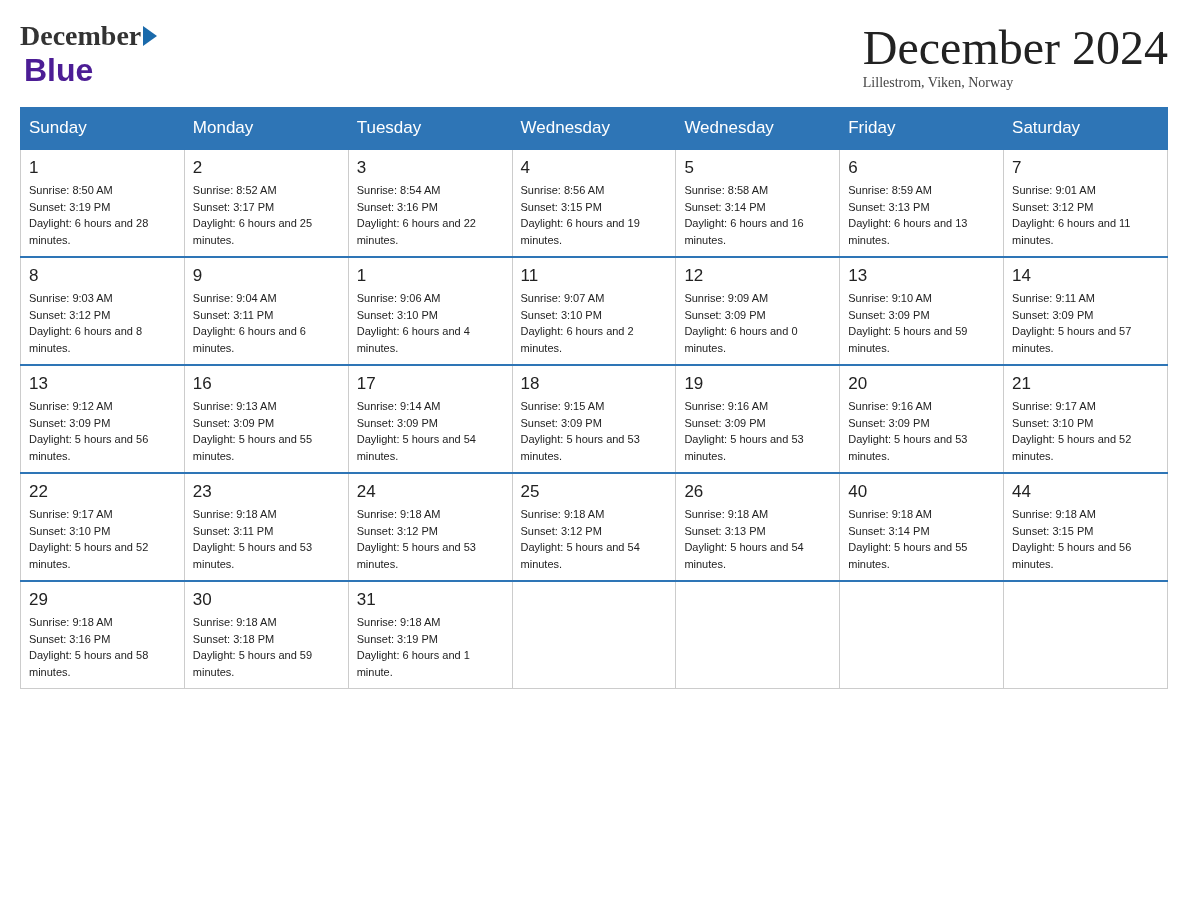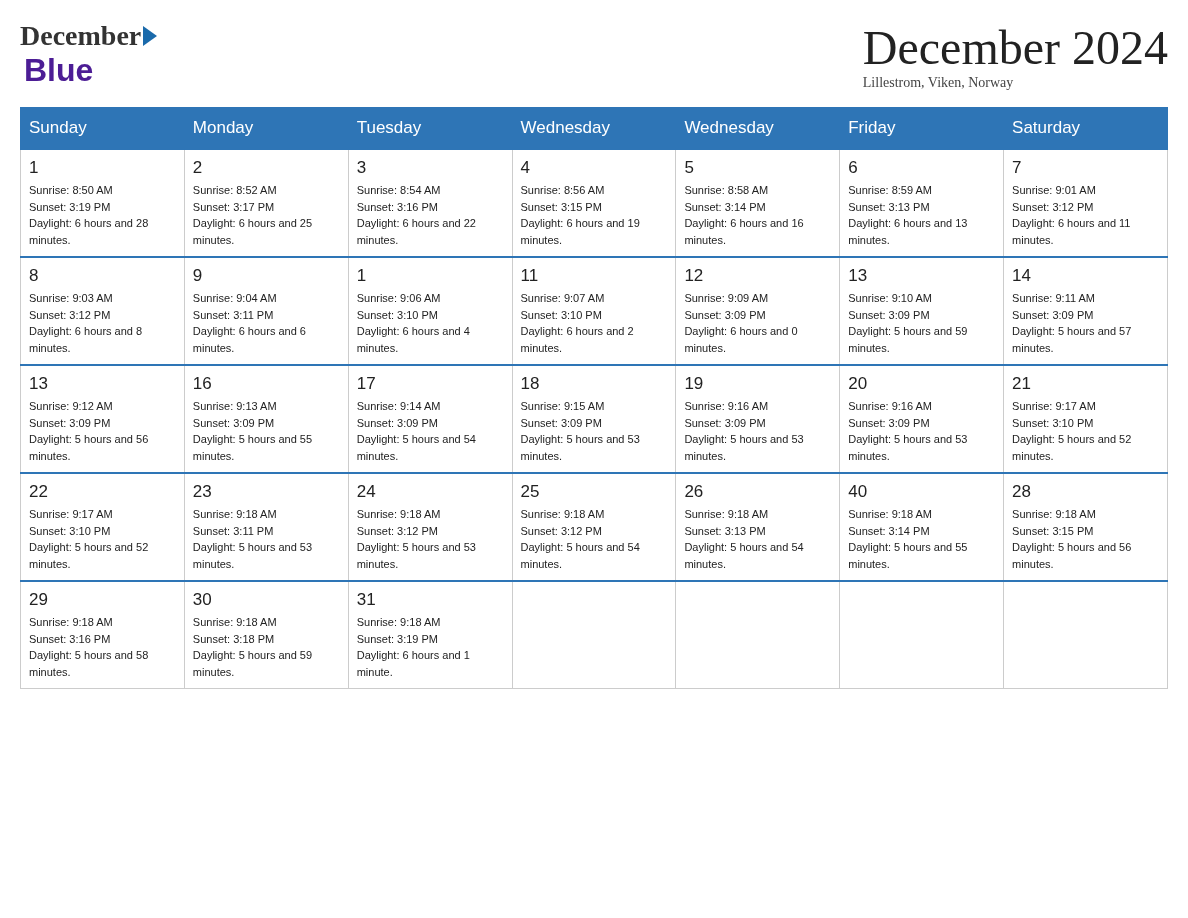--- a/index.html
+++ b/index.html
@@ -238,21 +238,21 @@
         </td>
         <td>
           <span class="day-number">26</span>
           <div class="day-info">Sunrise: 9:18 AM<br>Sunset: 3:13 PM<br>Daylight: 5 hours and 54 minutes.</div>
         </td>
         <td>
           <span class="day-number">40</span>
           <div class="day-info">Sunrise: 9:18 AM<br>Sunset: 3:14 PM<br>Daylight: 5 hours and 55 minutes.</div>
         </td>
         <td>
-          <span class="day-number">28</span>
+          <span class="day-number">44</span>
           <div class="day-info">Sunrise: 9:18 AM<br>Sunset: 3:15 PM<br>Daylight: 5 hours and 56 minutes.</div>
         </td>
       </tr>
       <tr>
         <td>
           <span class="day-number">29</span>
           <div class="day-info">Sunrise: 9:18 AM<br>Sunset: 3:16 PM<br>Daylight: 5 hours and 58 minutes.</div>
         </td>
         <td>
           <span class="day-number">30</span>

